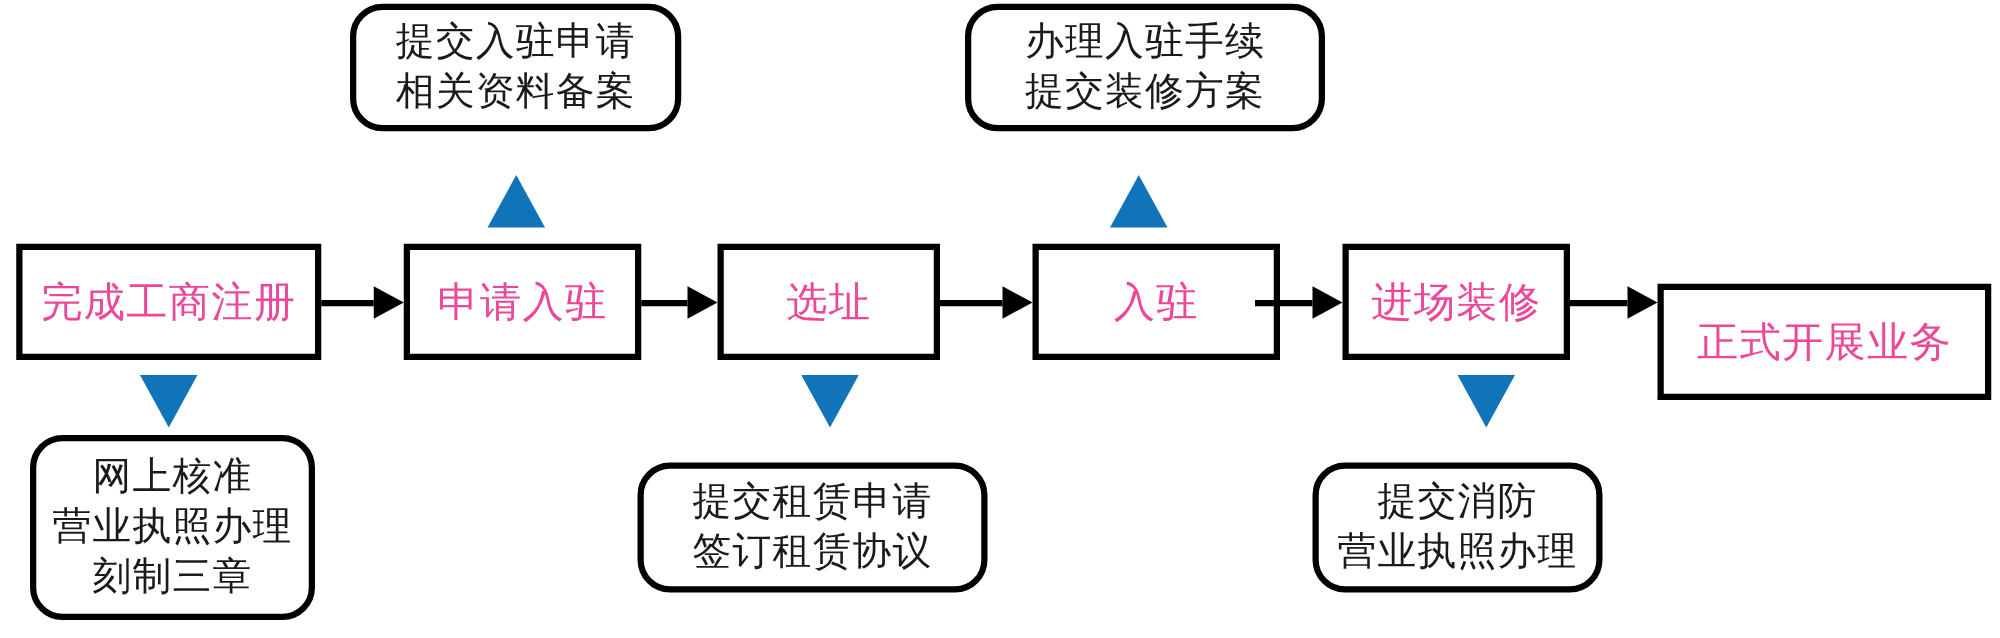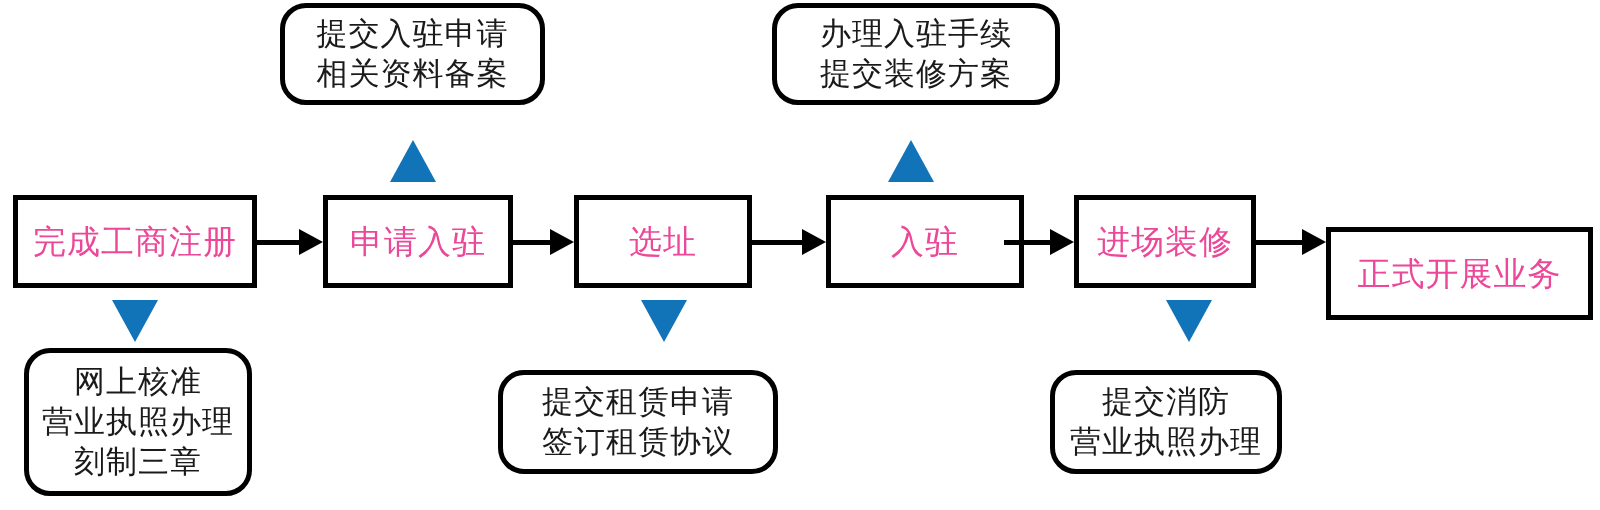--- a/index.html
+++ b/index.html
@@ -128,21 +128,21 @@
   <div class="tri-down" style="left:112px;top:300px;"></div>
   <div class="tri-down" style="left:641px;top:300px;"></div>
   <div class="tri-down" style="left:1166px;top:300px;"></div>
 
   <div class="note-box" style="left:24px;top:348px;width:228px;height:148px;">
     <span class="ln">网上核准</span>
     <span class="ln">营业执照办理</span>
     <span class="ln">刻制三章</span>
   </div>
 
-  <div class="note-box" style="left:498px;top:370px;width:280px;height:104px;">
+  <div class="note-box" style="left:510px;top:370px;width:280px;height:104px;">
     <span class="ln">提交租赁申请</span>
     <span class="ln">签订租赁协议</span>
   </div>
 
   <div class="note-box" style="left:1050px;top:370px;width:232px;height:104px;">
     <span class="ln">提交消防</span>
     <span class="ln">营业执照办理</span>
   </div>
 
 </div>

